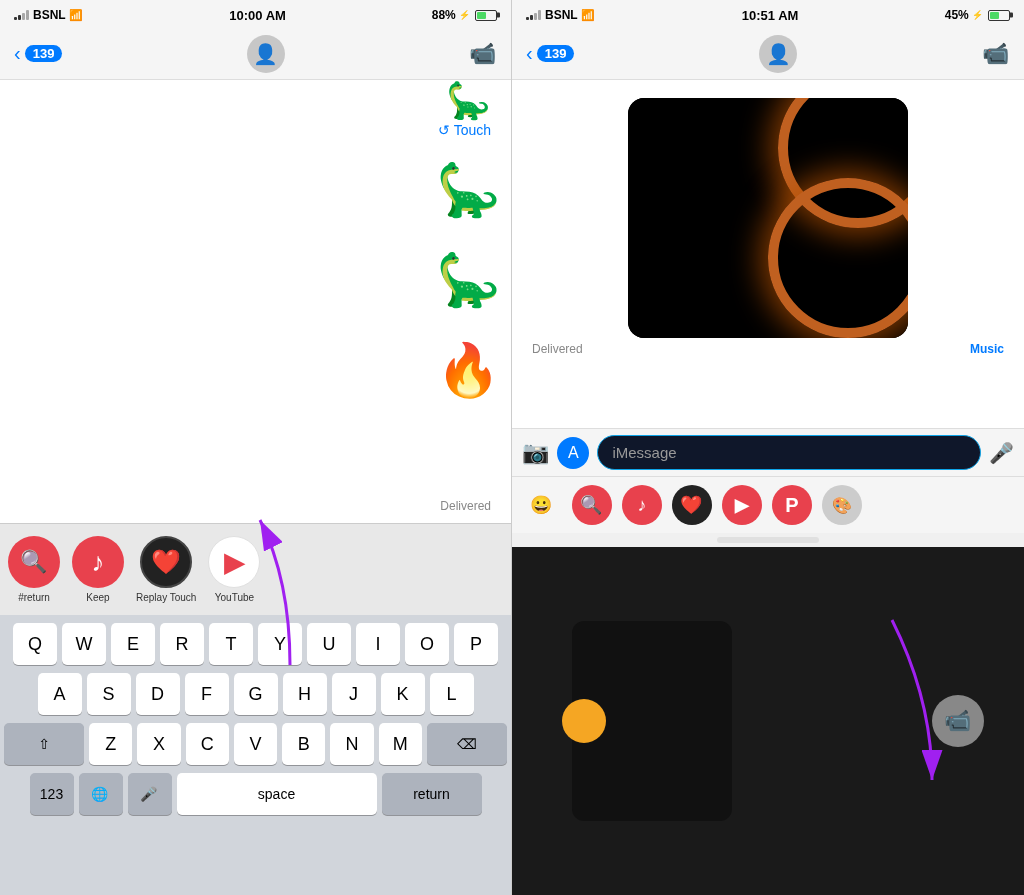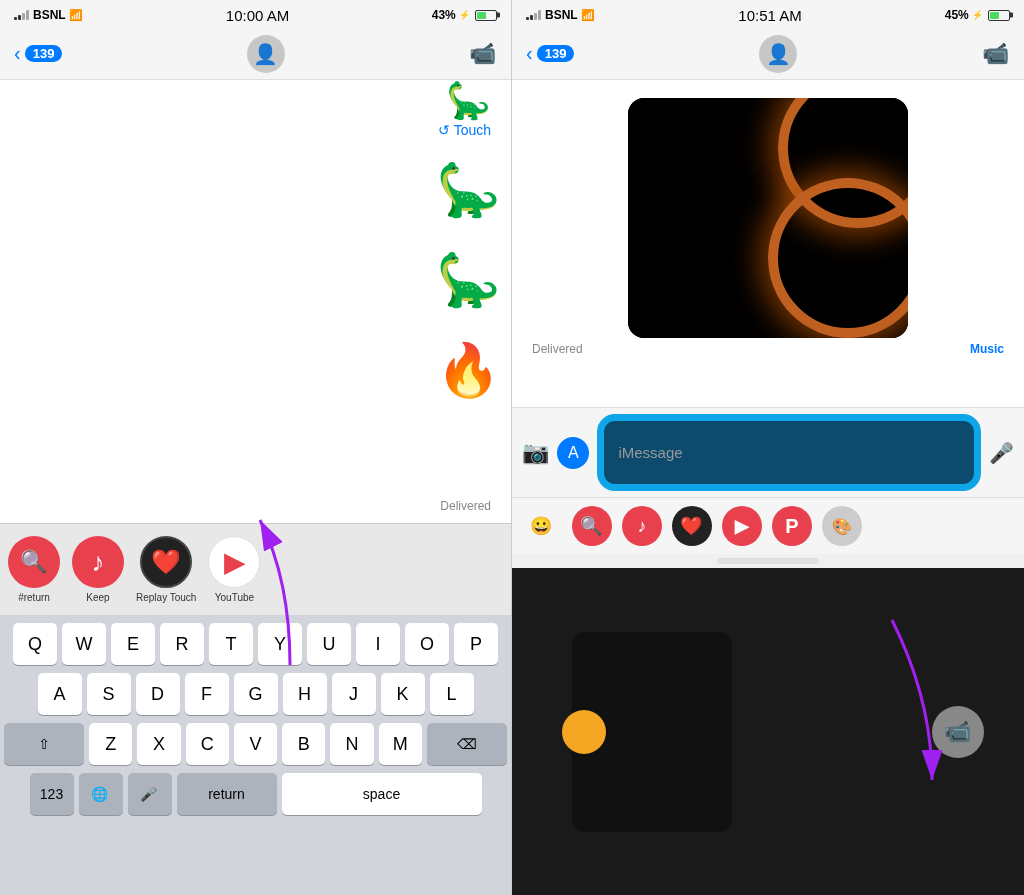--- a/index.html
+++ b/index.html
@@ -30,21 +30,21 @@
     .status-bar {
       display: flex;
       justify-content: space-between;
       align-items: center;
       padding: 6px 14px 4px;
       background: #f5f5f5;
       height: 28px;
     }
     .status-bar.right { background: #f5f5f5; }
     .status-left { display: flex; align-items: center; gap: 4px; font-size: 12px; font-weight: 600; }
-    .status-center { font-size: 15px; font-weight: 400; }
+    .status-center { font-size: 13px; font-weight: 700; }
     .status-right { display: flex; align-items: center; gap: 4px; font-size: 12px; font-weight: 600; }
     .signal-bars { display: flex; gap: 1px; align-items: flex-end; height: 10px; }
     .signal-bar { width: 3px; background: #333; border-radius: 1px; }
     .signal-bar:nth-child(1) { height: 3px; }
     .signal-bar:nth-child(2) { height: 5px; }
     .signal-bar:nth-child(3) { height: 7px; opacity: 0.4; }
     .signal-bar:nth-child(4) { height: 10px; opacity: 0.4; }
     .wifi-icon { font-size: 11px; }
     .battery { display: flex; align-items: center; gap: 2px; }
     .battery-body { width: 22px; height: 11px; border: 1.5px solid #333; border-radius: 2px; position: relative; }
@@ -159,22 +159,22 @@
       display: flex;
       align-items: center;
       padding: 6px 10px;
       background: #f5f5f5;
       border-top: 1px solid #ddd;
       gap: 8px;
     }
     .imessage-camera { color: #555; font-size: 22px; }
     .imessage-appstore { width: 32px; height: 32px; background: #007aff; border-radius: 50%; display: flex; align-items: center; justify-content: center; color: #fff; font-size: 16px; }
     .imessage-input {
-      flex: 1; border: 7px solid #0ea5e9; border-radius: 18px; padding: 23px 14px;
-      font-size: 15px; color: #999; background: #0c4a6e;
+      flex: 1; border: 1px solid #0ea5e9; border-radius: 18px; padding: 8px 14px;
+      font-size: 15px; color: #999; background: #0f172a;
     }
     .imessage-mic { color: #555; font-size: 20px; }
 
     
     .app-row-right {
       display: flex;
       align-items: center;
       padding: 8px 10px;
       background: #f5f5f5;
       border-top: 1px solid #ddd;
@@ -252,21 +252,21 @@
         <div class="signal-bar"></div>
         <div class="signal-bar"></div>
         <div class="signal-bar"></div>
         <div class="signal-bar"></div>
       </div>
       <span>BSNL</span>
       <span class="wifi-icon">📶</span>
     </div>
     <div class="status-center">10:00 AM</div>
     <div class="status-right">
-      <span>43%</span>
+      <span>88%</span>
       <span class="charging-bolt">⚡</span>
       <div class="battery">
         <div class="battery-body">
             <div class="battery-fill charging"></div>
           </div>
       </div>
     </div>
   </div>
 
   <div class="nav-bar">
@@ -351,22 +351,22 @@
       <div class="key">V</div>
       <div class="key">B</div>
       <div class="key">N</div>
       <div class="key">M</div>
       <div class="key dark wide">⌫</div>
     </div>
     <div class="key-row">
       <div class="key dark num-key">123</div>
       <div class="key dark globe-key">🌐</div>
       <div class="key dark mic-key">🎤</div>
+      <div class="key space-key">space</div>
       <div class="key return-key">return</div>
-      <div class="key space-key">space</div>
     </div>
   </div>
 
   <svg class="purple-arrow-left" viewBox="0 0 512 200">
     <defs>
       <marker id="arrowhead-l" markerWidth="10" markerHeight="7" refX="10" refY="3.5" orient="auto">
         <polygon points="0 0, 10 3.5, 0 7" fill="#a020f0"></polygon>
       </marker>
     </defs>
     <path d="M 290 165 Q 290 80 260 20" stroke="#a020f0" stroke-width="3" fill="none" marker-end="url(#arrowhead-l)"></path>

